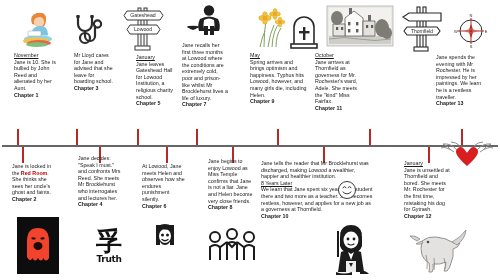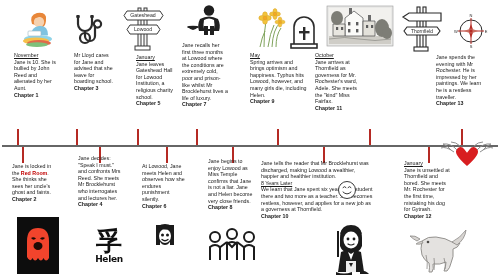--- a/index.html
+++ b/index.html
@@ -275,21 +275,21 @@
   </div>
 
   <div class="entry" style="left:78px;top:155px;width:44px;">
     <div class="txt">
       <span>Jane decides: "Speak I must." and confronts Mrs Reed. She meets Mr Brocklehurst who interrogates and lectures her.</span>
       <span class="chap">Chapter 4</span>
     </div>
   </div>
   <div class="icon" style="left:86px;top:228px;width:46px;text-align:center;">
     <div style="font-family:'DejaVu Sans',sans-serif;font-size:26px;line-height:26px;color:#111;font-weight:bold;">孚</div>
-    <div style="font-family:'DejaVu Sans',sans-serif;font-size:9px;line-height:11px;color:#111;font-weight:bold;letter-spacing:-0.3px;">Helen</div>
+    <div style="font-family:'DejaVu Sans',sans-serif;font-size:9px;line-height:11px;color:#111;font-weight:bold;letter-spacing:-0.3px;">Truth</div>
   </div>
 
   <div class="entry" style="left:142px;top:163px;width:44px;">
     <div class="txt">
       <span>At Lowood, Jane meets Helen and observes how she endures punishment silently.</span>
       <span class="chap">Chapter 6</span>
     </div>
   </div>
   <div class="icon" style="left:152px;top:222px;">
     <svg width="26" height="26" viewBox="0 0 26 26">

